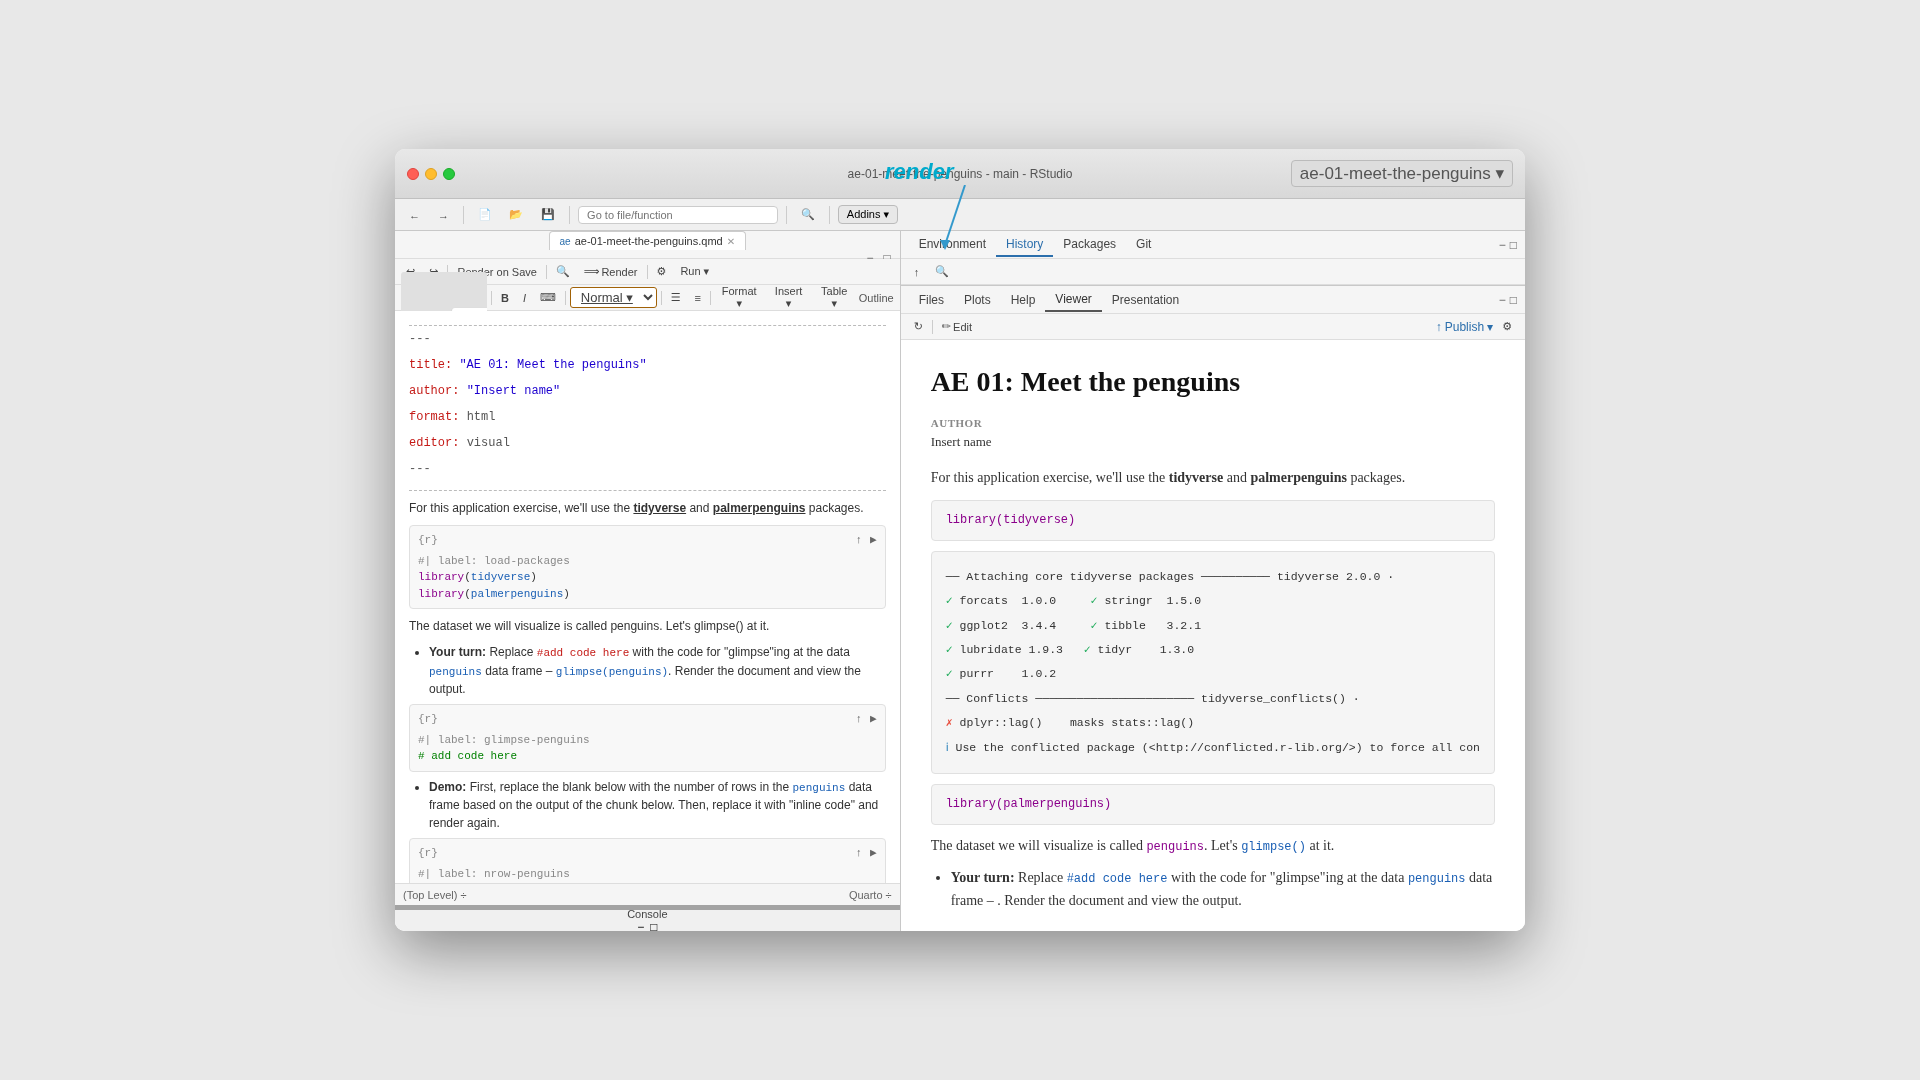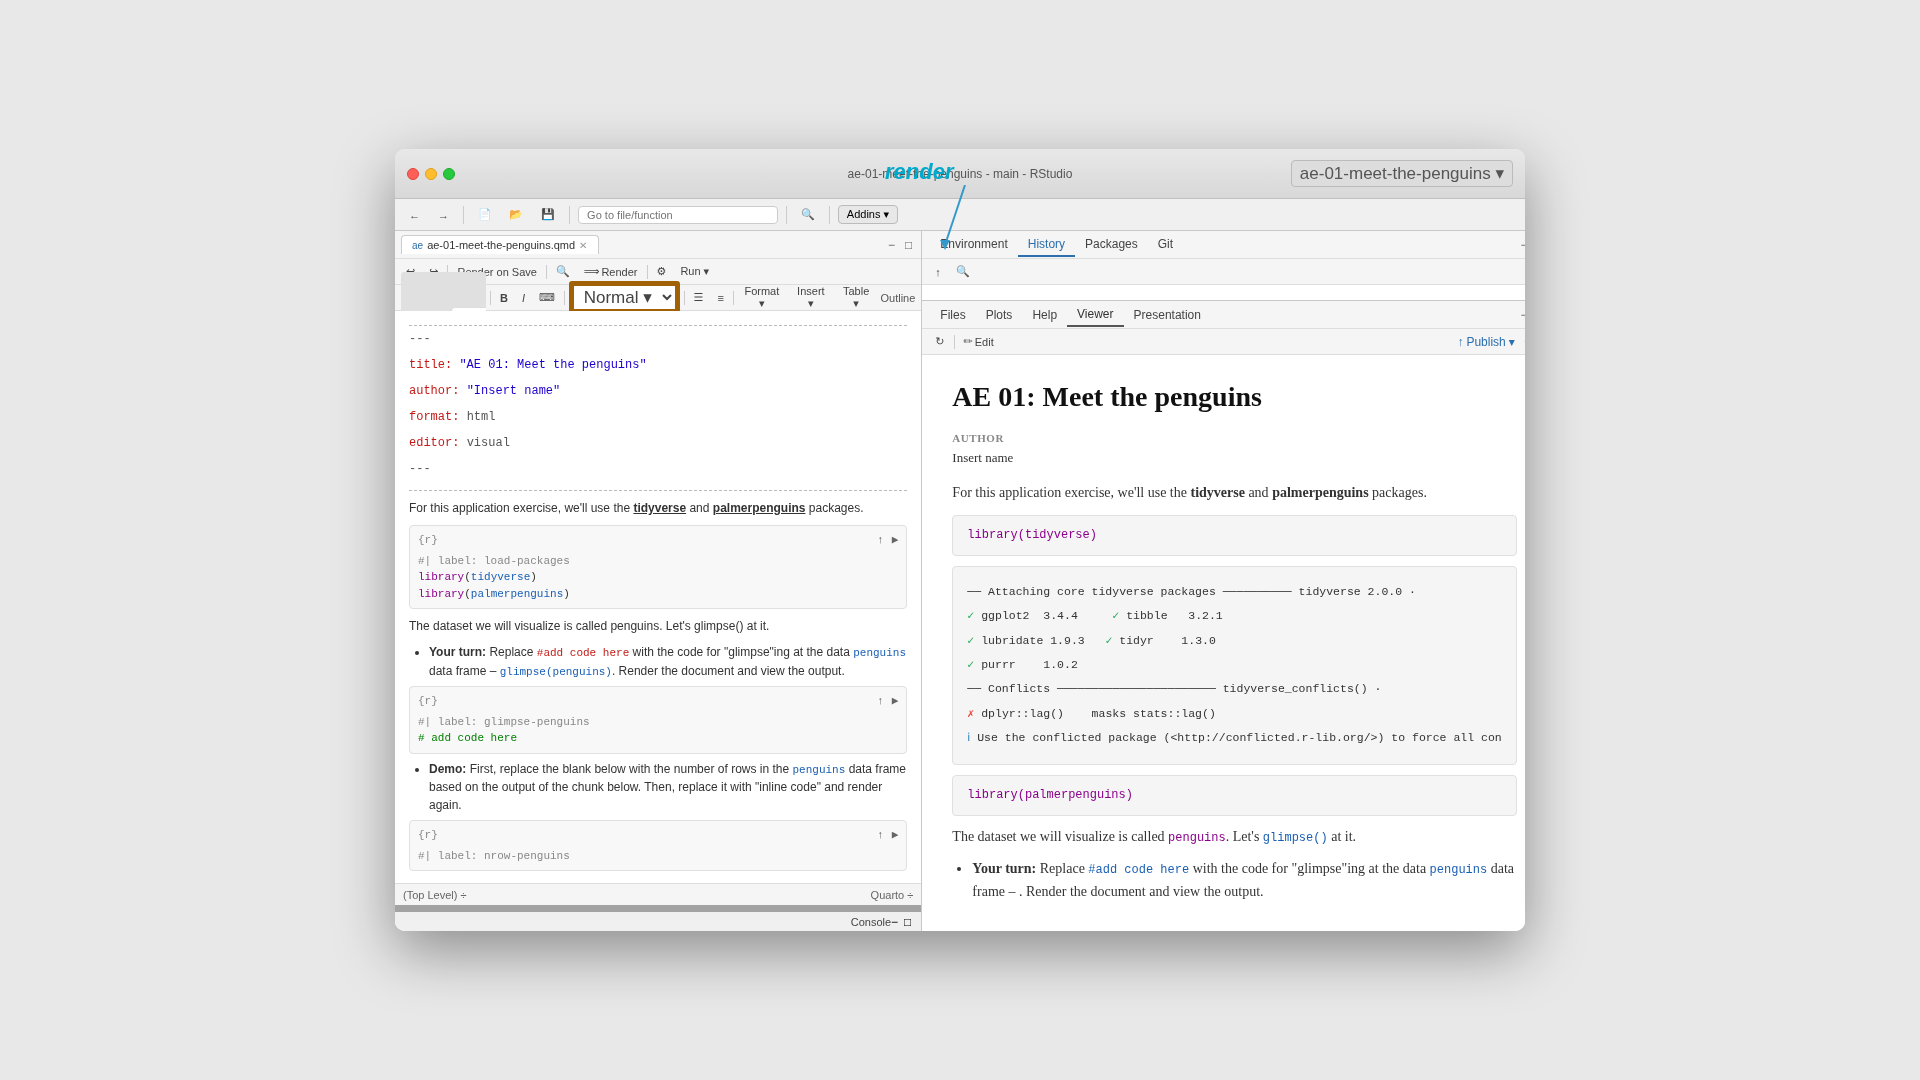--- a/index.html
+++ b/index.html
@@ -124,20 +124,21 @@
       background: white;
     }
 
     .editor-tabs {
       background: #f5f5f5;
       border-bottom: 1px solid #ddd;
       display: flex;
       align-items: center;
       padding: 0 6px;
       height: 28px;
+      flex-direction: column;
     }
     .editor-tab {
       background: white;
       border: 1px solid #ccc;
       border-bottom: none;
       padding: 3px 10px;
       font-size: 11px;
       color: #333;
       border-radius: 4px 4px 0 0;
       display: flex;
@@ -217,27 +218,28 @@
       background: none;
       color: #444;
       margin-top: 36px;
     }
     .sv-btn.active {
       background: white;
       border-radius: 3px;
       box-shadow: 0 1px 2px rgba(0,0,0,0.15);
     }
     .format-dropdown {
-      border: 5px solid #a16207;
+      border: 1px solid #a16207;
       background: white;
       border-radius: 3px;
       padding: 1px 6px;
-      font-size: 17px;
-      color: #444;
-      cursor: pointer;
+      font-size: 13px;
+      color: #444;
+      cursor: pointer;
+      text-decoration: underline;
     }
     .outline-btn {
       margin-left: auto;
       font-size: 11px;
       color: #555;
       cursor: pointer;
       background: none;
       border: none;
     }
 
@@ -302,29 +304,30 @@
       font-size: 11px;
       color: #666;
       display: flex;
       justify-content: space-between;
       height: 22px;
       align-items: center;
     }
 
     .console-bar {
       background: #f0f0f0;
-      border-top: 7px solid #a3a3a3;
+      border-top: 5px solid #a3a3a3;
       padding: 4px 10px;
       font-size: 11px;
       color: #444;
       font-weight: 500;
       height: 26px;
       display: flex;
       align-items: center;
-      justify-content: flex-end;
+      justify-content: center;
+      flex-direction: column;
     }
 
     
     .right-panel {
       flex: 1;
       display: flex;
       flex-direction: column;
     }
 
     
@@ -797,20 +800,21 @@
             <div class="doc-prose">
               For this application exercise, we'll use the <span class="doc-bold">tidyverse</span> and <span class="doc-bold">palmerpenguins</span> packages.
             </div>
 
             <div class="output-block">
               <span class="doc-code-inline">library(tidyverse)</span>
             </div>
 
             <div style="background:#f5f5f5; border:1px solid #e0e0e0; border-radius:4px; padding:10px 14px; margin:8px 0;">
               <div class="output-text">── Attaching core tidyverse packages ────────── tidyverse 2.0.0 ·</div>
+              <div class="output-text"><span class="output-checkmark">✓</span> forcats  1.0.0     <span class="output-checkmark">✓</span> stringr  1.5.0</div>
               <div class="output-text"><span class="output-checkmark">✓</span> ggplot2  3.4.4     <span class="output-checkmark">✓</span> tibble   3.2.1</div>
               <div class="output-text"><span class="output-checkmark">✓</span> lubridate 1.9.3   <span class="output-checkmark">✓</span> tidyr    1.3.0</div>
               <div class="output-text"><span class="output-checkmark">✓</span> purrr    1.0.2</div>
               <div class="output-text">── Conflicts ─────────────────────── tidyverse_conflicts() ·</div>
               <div class="output-text"><span class="output-cross">✗</span> dplyr::lag()    masks stats::lag()</div>
               <div class="output-text"><span class="output-info">ℹ</span> Use the conflicted package (&lt;http://conflicted.r-lib.org/&gt;) to force all con</div>
             </div>
 
             <div class="output-block">
               <span class="doc-code-inline">library(palmerpenguins)</span>

